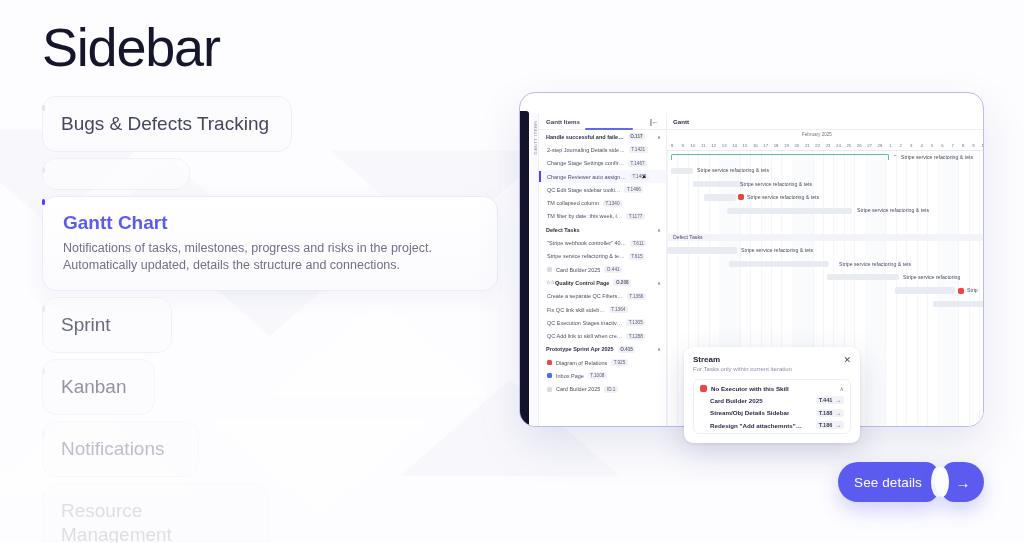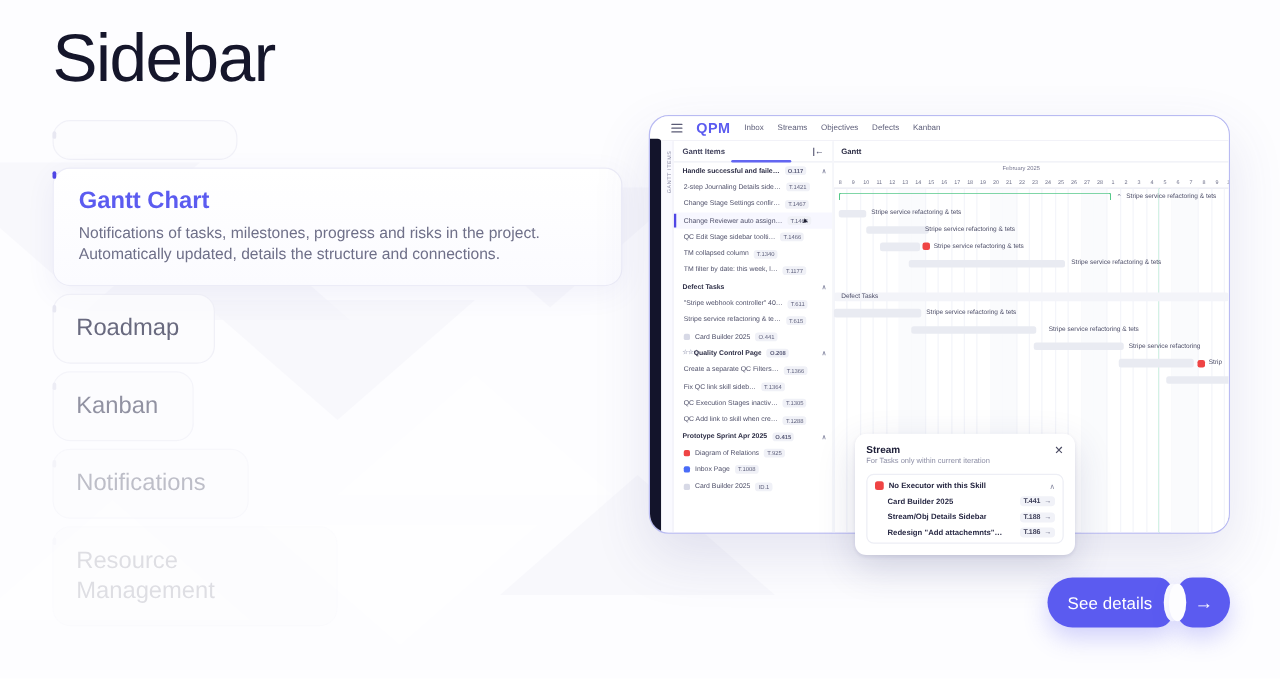--- a/index.html
+++ b/index.html
@@ -253,34 +253,38 @@
     <div class="tri w down" style="left:210px; top:420px;"></div>
     <div class="tri up" style="left:400px; top:380px;"></div>
     <div class="tri w up" style="left:-20px; top:400px;"></div>
   </div>
 
   <div class="left">
     <div class="page-title">Sidebar</div>
 
     <div class="feature-list">
 
+      <div class="feature w0">
+        <span class="bar"></span>
+        <div class="f-title">Bugs &amp; Defects Tracking</div>
+      </div>
 
       <div class="feature w1 fade1">
         <span class="bar"></span>
       </div>
 
       <div class="feature w2 active">
         <span class="bar"></span>
         <div class="f-title">Gantt Chart</div>
         <div class="f-desc">Notifications of tasks, milestones, progress and risks in the project. Automatically updated, details the structure and connections.</div>
       </div>
 
       <div class="feature w3 fade1">
         <span class="bar"></span>
-        <div class="f-title">Roadmap</div>
+        <div class="f-title">Sprint</div>
       </div>
 
       <div class="feature w4 fade2">
         <span class="bar"></span>
         <div class="f-title">Kanban</div>
       </div>
 
       <div class="feature w5 fade3">
         <span class="bar"></span>
         <div class="f-title">Notifications</div>
@@ -290,33 +294,20 @@
         <span class="bar"></span>
         <div class="f-title">Resource Management</div>
       </div>
 
     </div>
   </div>
 
   <div class="device">
     <div class="bezel"></div>
 
-    <div class="app-top">
-      <span class="hamb">
-          <i></i>
-          <i></i>
-          <i></i>
-        </span>
-      <span class="logo">QPM</span>
-      <span class="navitem">Inbox</span>
-      <span class="navitem">Streams</span>
-      <span class="navitem">Objectives</span>
-      <span class="navitem">Defects</span>
-      <span class="navitem">Kanban</span>
-    </div>
 
     <div class="app-body">
 
       <div class="vtab">
         <span>GANTT ITEMS</span>
       </div>
 
       <div class="side">
         <div class="side-head">
           <span>Gantt Items</span>

